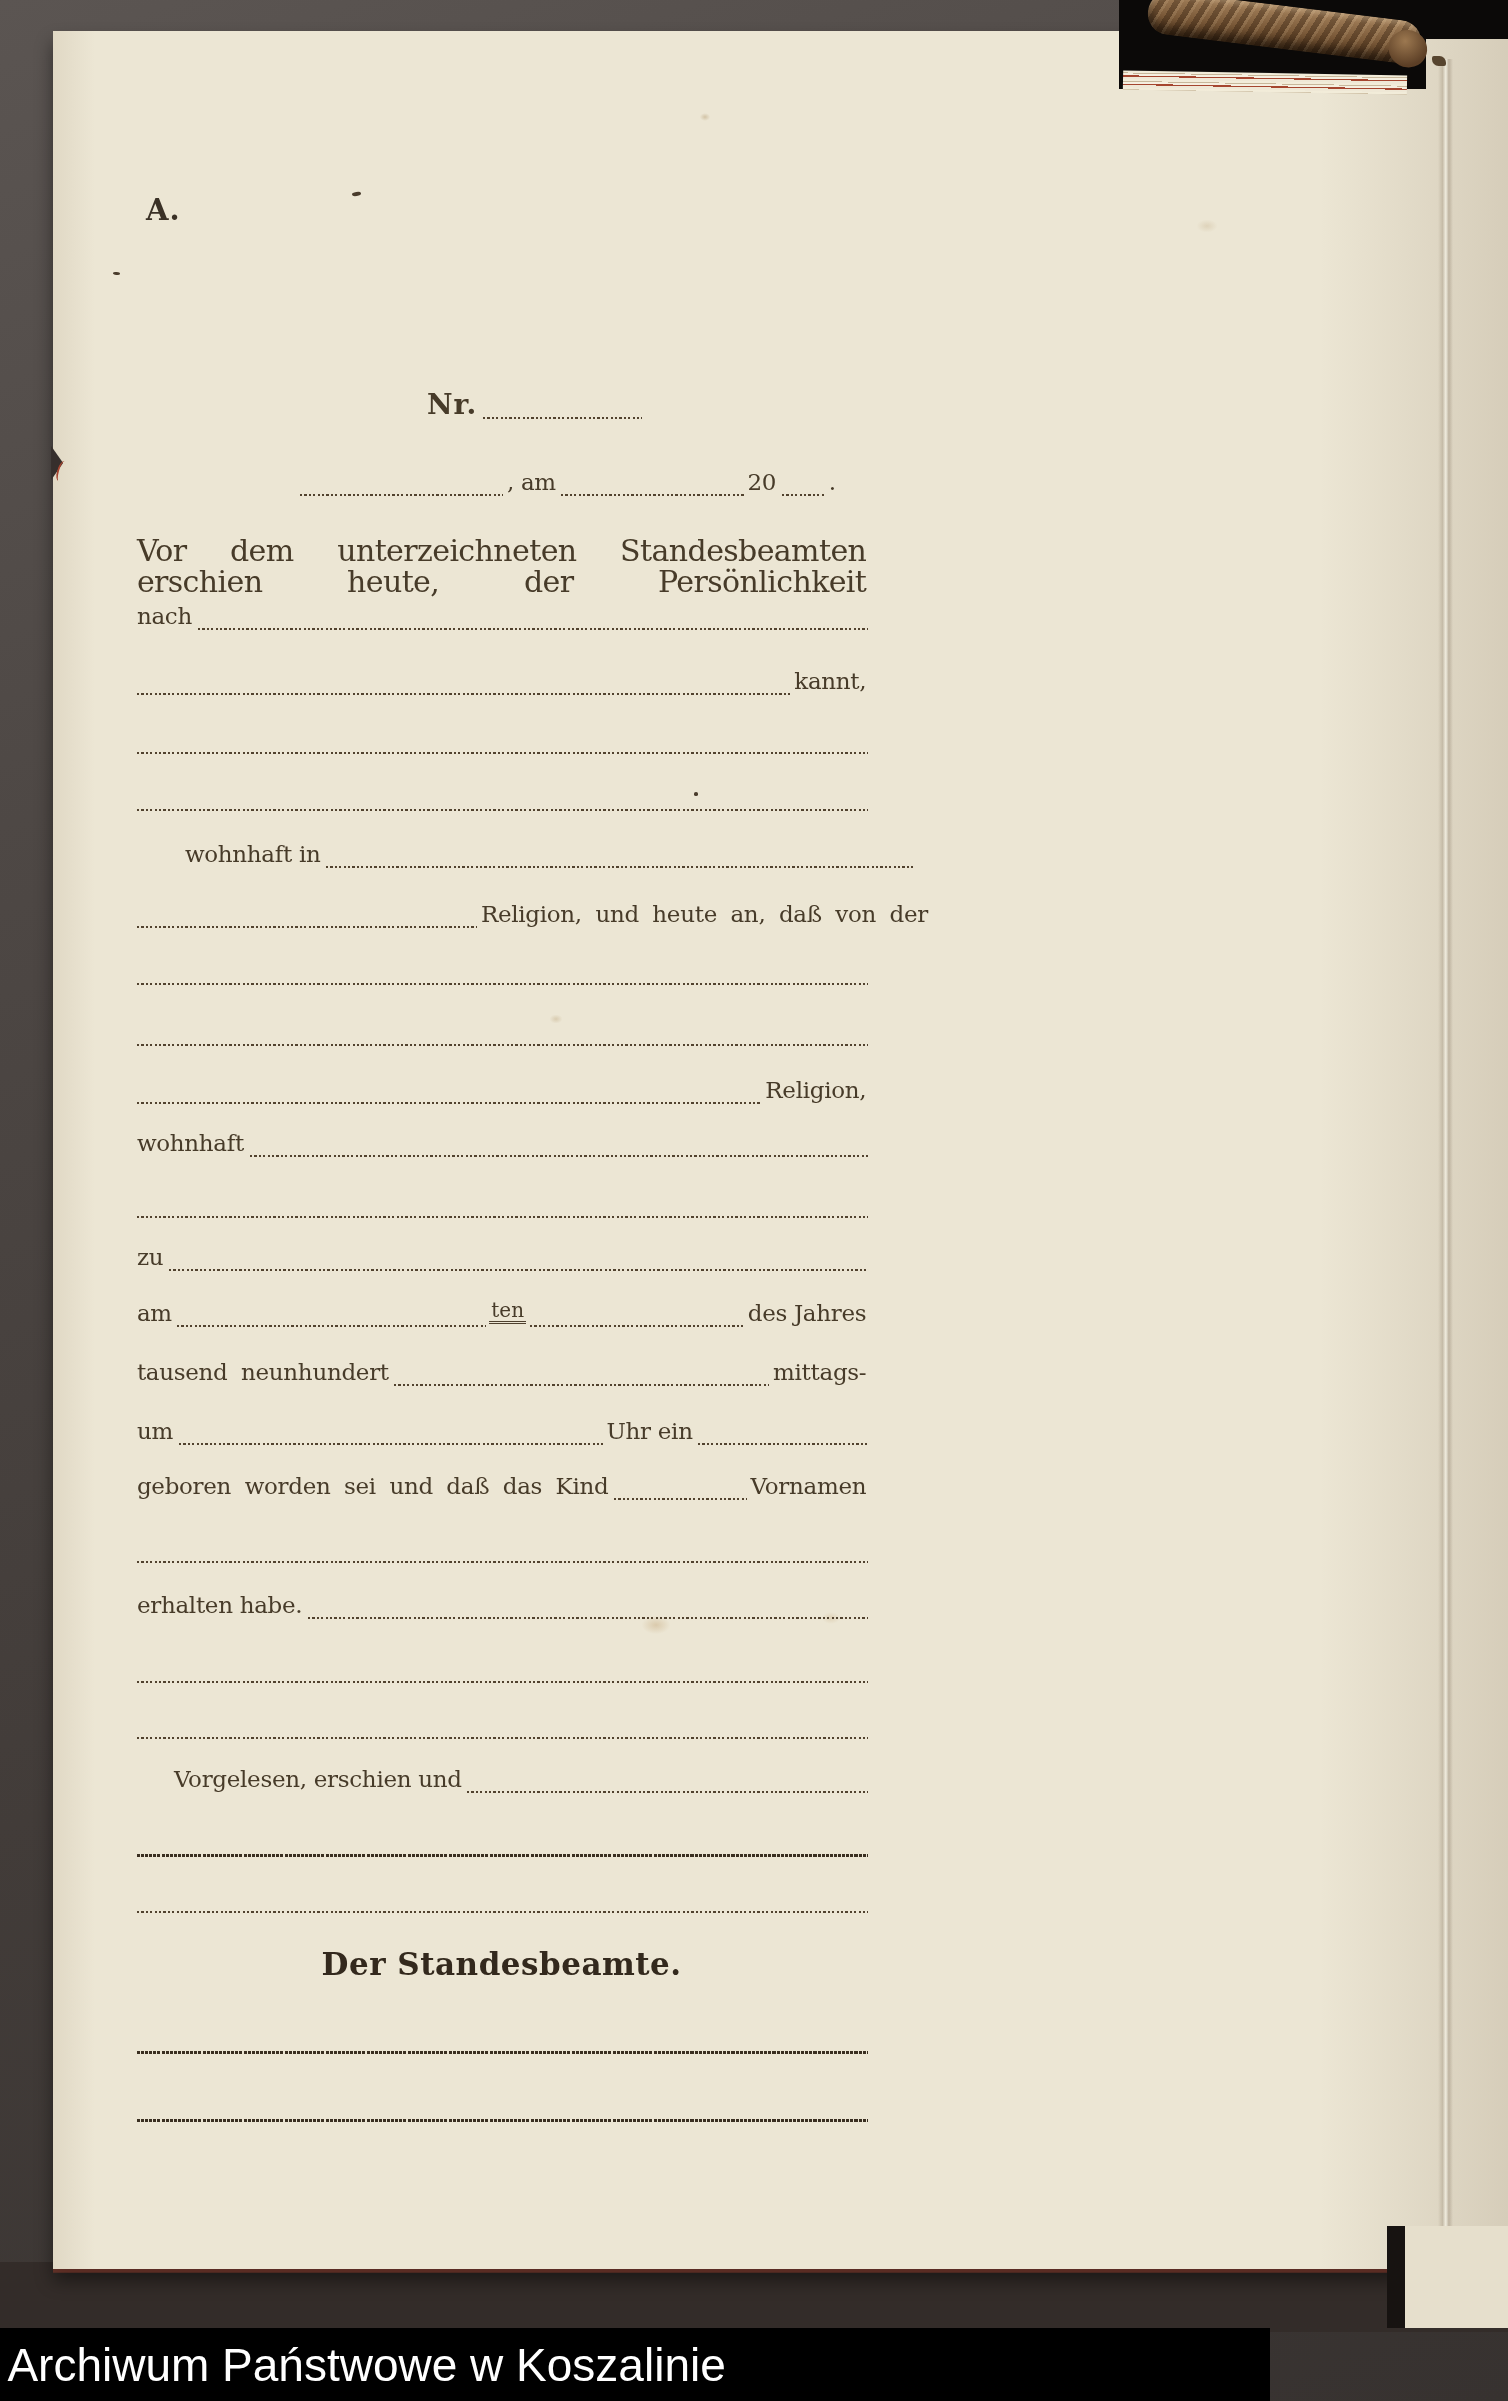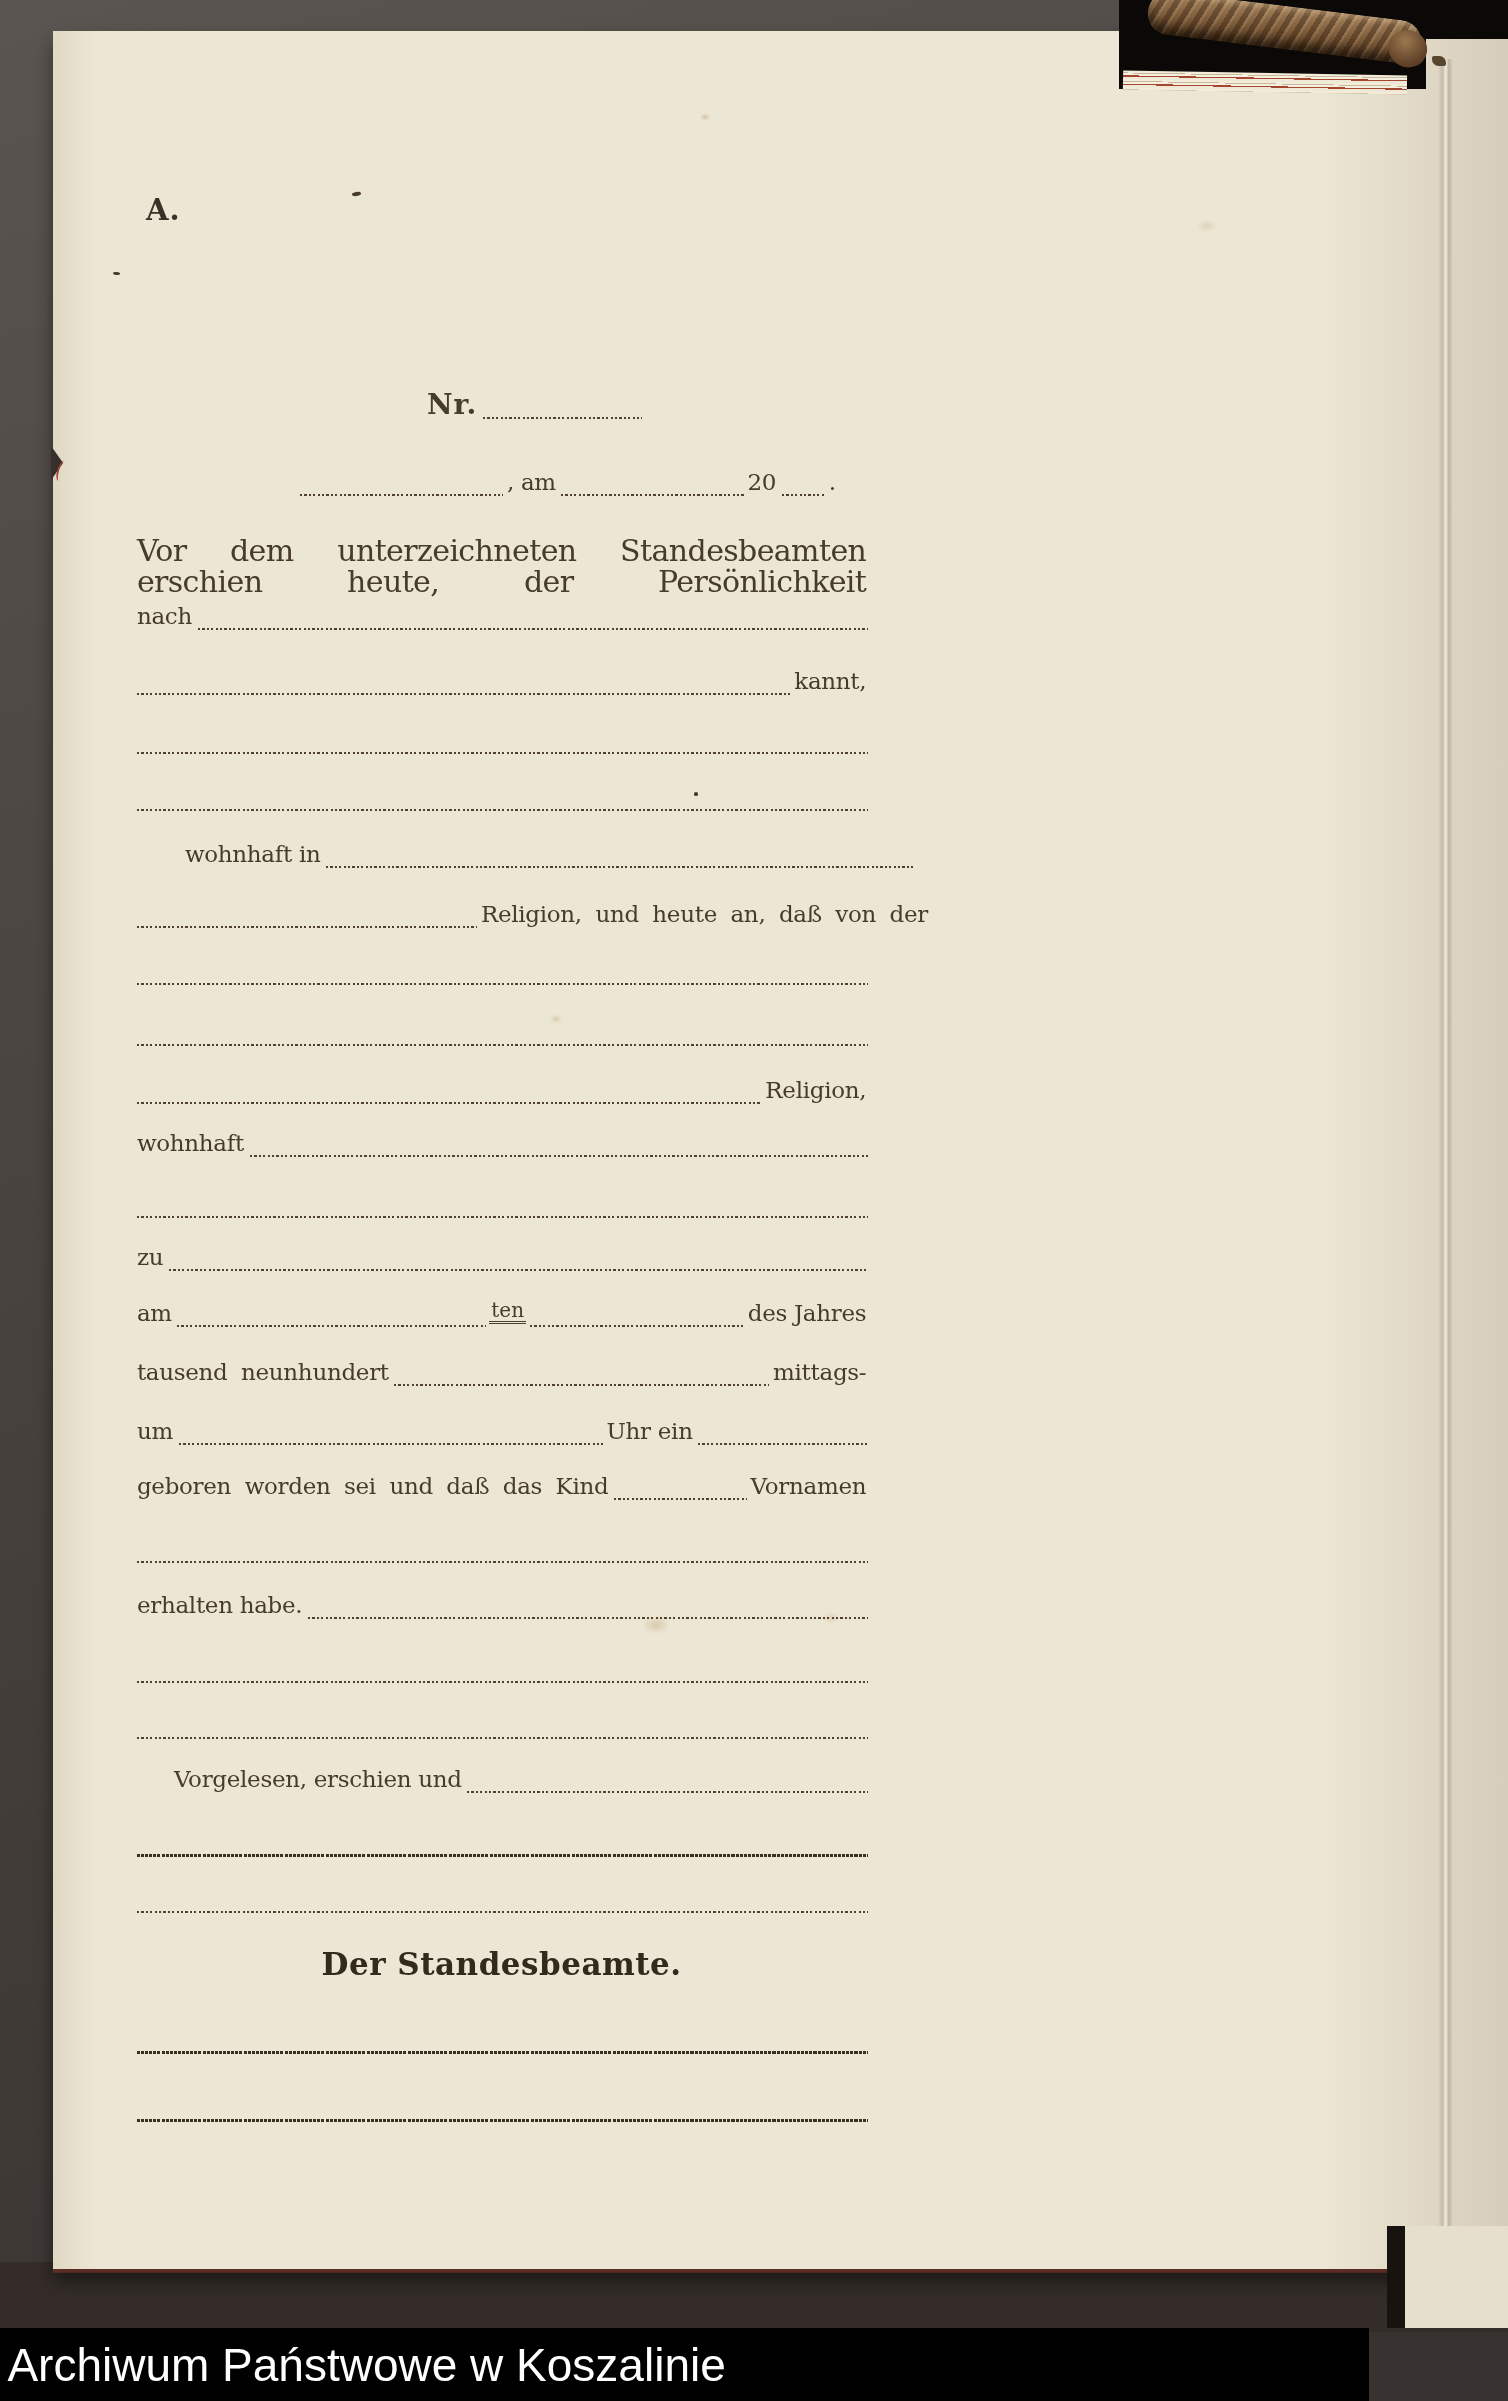--- a/index.html
+++ b/index.html
@@ -57,21 +57,21 @@
         background:
           repeating-linear-gradient(115deg, rgba(40,22,8,.35) 0 5.6px, rgba(255,230,190,.12) 5.6px 8.4px, rgba(0,0,0,0) 8.4px 13px),
           linear-gradient(180deg,#a5825c,#7c5b3a 55%,#55391f);
         box-shadow:inset 0 -7.4px 9.3px rgba(0,0,0,.45), inset 0 3.7px 5.6px rgba(255,235,200,.25);}
   .cord::after{content:"";position:absolute;right:-7.4px;top:9.3px;width:39px;height:37px;border-radius:50%;
         background:radial-gradient(circle at 35% 35%, #9c7850, #5c3f26 70%);transform:rotate(20deg);}
   
   .gap-dark{position:absolute;left:1387px;top:2226px;width:18.6px;height:102px;background:#171311;z-index:2;}
   .tab-paper{position:absolute;left:1405px;top:2226px;width:103px;height:102px;background:#e6dfcc;z-index:2;}
   
-  .archive-bar{position:absolute;left:0;bottom:0;width:1369px;height:73px;background:#000;z-index:6;
+  .archive-bar{position:absolute;left:0;bottom:0;width:1270px;height:73px;background:#000;z-index:6;
         display:flex;align-items:center;box-sizing:border-box;padding-left:7.4px;}
   .archive-bar span{color:#fff;font-family:"Liberation Sans",sans-serif;font-size:46px;letter-spacing:0;}
 </style>
 </head>
 <body>
 
 <div id="stage">
   <div class="bottom-mat"></div>
 
   <div class="page">

